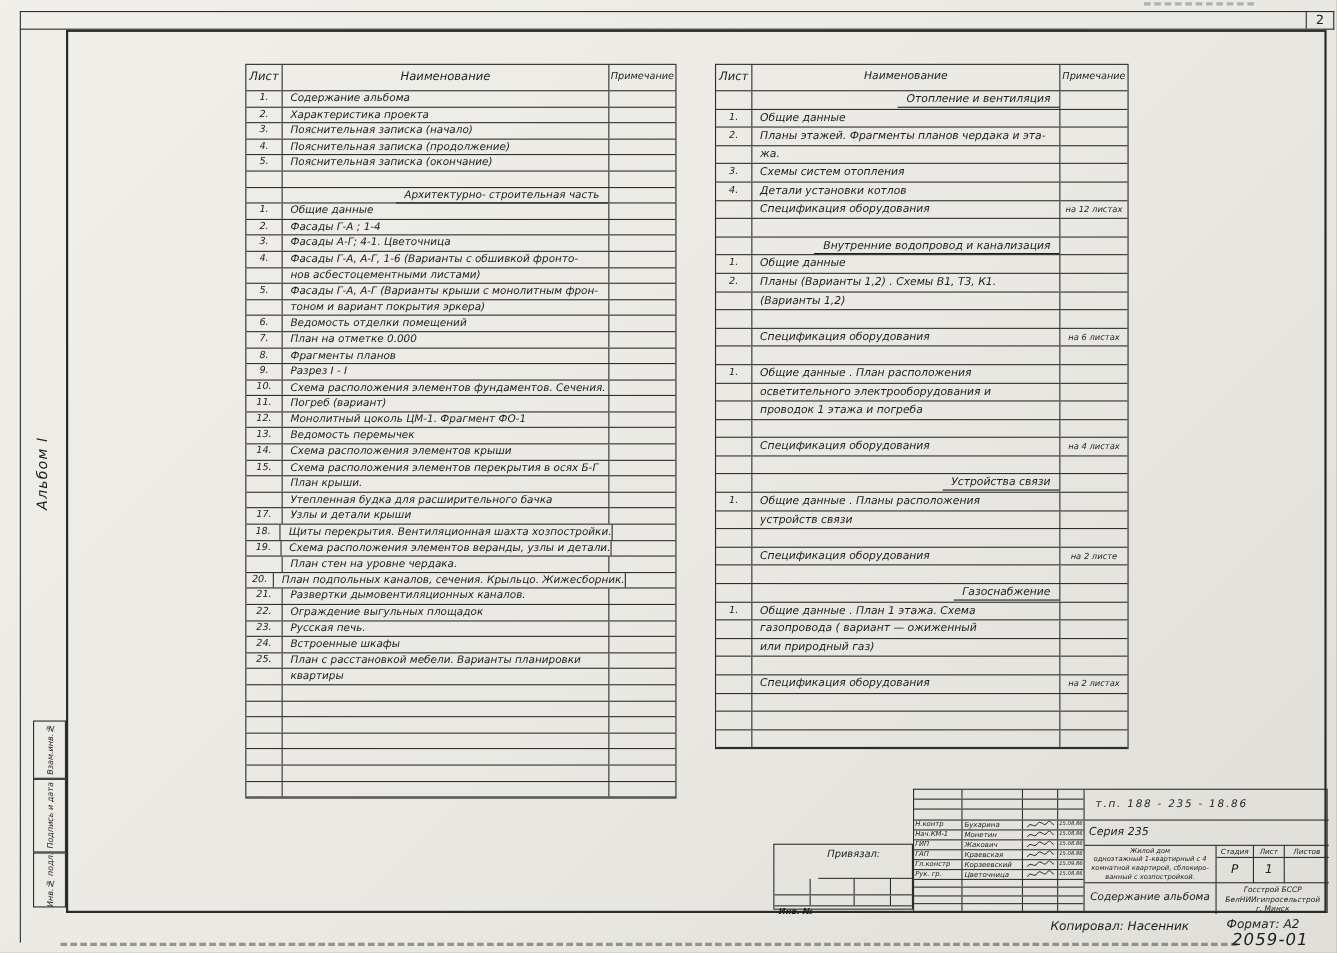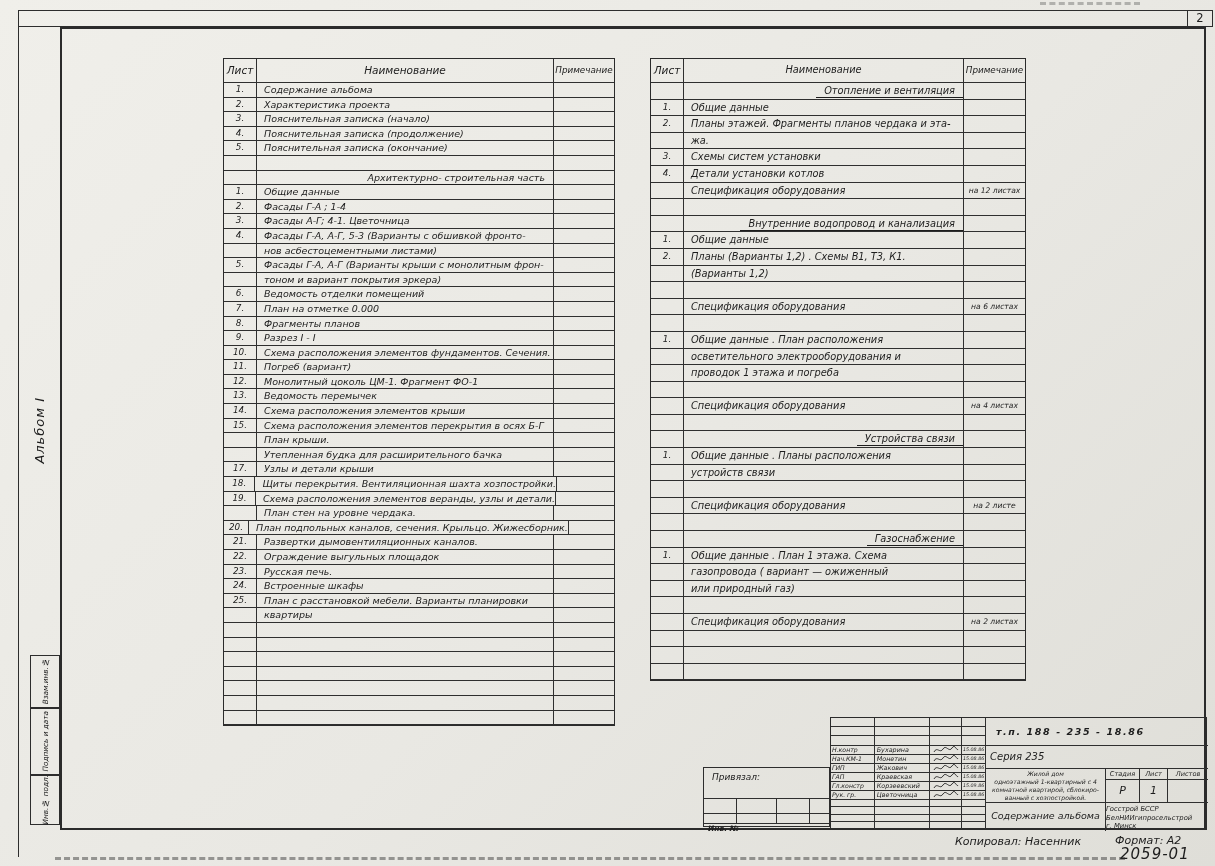--- a/index.html
+++ b/index.html
@@ -52,43 +52,43 @@
   .srow{display:flex;box-sizing:border-box;border-bottom:1px solid #2f2f2f;flex:0 0 9.2px;}
   .srow.sig{flex:0 0 8.7px;}
   .srow.bb{flex:1 1 auto;border-bottom:1px solid #2f2f2f;}
   .srow:last-child{border-bottom:none;}
   .scell{box-sizing:border-box;border-right:1px solid #2f2f2f;overflow:hidden;font-style:italic;white-space:nowrap;}
   .scell.role{width:44px;font-size:6.2px;line-height:8px;padding-left:1px;}
   .scell.nm{width:56px;font-size:6.4px;line-height:8px;padding-left:2px;}
   .scell.sg{width:32px;display:flex;align-items:center;justify-content:center;}
   .scell.dt{width:23px;font-size:4.8px;line-height:8px;border-right:none;text-align:center;}
   .stamp-tp{left:155px;top:0;width:222px;height:28px;border-bottom:1px solid #2f2f2f;
-            font-size:9.5px;font-style:italic;letter-spacing:1.6px;line-height:28px;padding-left:10px;font-weight:bold;}
+            font-size:9.5px;font-style:italic;letter-spacing:1.6px;line-height:28px;padding-left:10px;}
   .stamp-series{left:155px;top:28px;width:222px;height:23px;border-bottom:1px solid #2f2f2f;
             font-size:10px;font-style:italic;line-height:22px;padding-left:4px;}
   .stamp-title{left:155px;top:51px;width:120px;height:34px;border-right:1px solid #2f2f2f;border-bottom:1px solid #2f2f2f;
             font-size:6.1px;font-style:italic;text-align:center;line-height:8px;padding-top:1px;}
   .stage-grid{left:275px;top:51px;width:102px;height:34px;border-bottom:1px solid #2f2f2f;}
   .stage-grid .hr{display:flex;height:11px;border-bottom:1px solid #2f2f2f;box-sizing:border-box;}
   .stage-grid .vr{display:flex;height:23px;box-sizing:border-box;}
   .stage-grid .sgc{box-sizing:border-box;border-right:1px solid #2f2f2f;text-align:center;font-style:italic;overflow:hidden;}
   .stage-grid .sgc:last-child{border-right:none;}
   .stage-grid .hr .sgc{font-size:6.6px;line-height:10px;}
   .stage-grid .vr .sgc{font-size:11px;line-height:22px;}
   .sgc.w1{width:34px;} .sgc.w2{width:28px;} .sgc.w3{width:40px;}
   .stamp-doc-title{left:155px;top:85px;width:120px;height:28px;border-right:1px solid #2f2f2f;
             font-size:9.5px;font-style:italic;text-align:center;line-height:26px;}
-  .stamp-org{left:275px;top:85px;width:102px;height:28px;font-size:6.8px;font-style:italic;text-align:left;line-height:8.6px;padding-top:2px;}
+  .stamp-org{left:275px;top:85px;width:102px;height:28px;font-size:6.8px;font-style:italic;text-align:center;line-height:8.6px;padding-top:2px;}
 
   
   .attach-box{left:703px;top:767px;width:127px;height:60px;border:1.5px solid #2d2d2d;box-sizing:border-box;
               display:flex;flex-direction:column;}
   .attach-box .ar{display:flex;border-bottom:1px solid #2f2f2f;box-sizing:border-box;}
   .attach-box .ar:last-child{border-bottom:none;font-weight:bold;}
-  .ar.r1{flex:0 0 22px;font-size:9px;font-style:italic;padding:4px 0 16px 8px;}
+  .ar.r1{flex:0 0 22px;font-size:9px;font-style:italic;padding:4px 0 16px 8px;margin-left:40px;}
   .ar.r2{flex:0 0 15px;} .ar.r3{flex:0 0 10px;}
   .ar.r4{flex:1;font-size:7.5px;font-style:italic;padding-left:4px;align-items:center;}
   .ac{box-sizing:border-box;border-right:1px solid #2f2f2f;height:100%;}
   .ac.a1{width:33px;} .ac.a2{width:40px;} .ac.a3{width:33px;} .ac.a4{flex:1;border-right:none;}
 
   
   .copied{left:955px;top:835px;font-size:11px;font-style:italic;}
   .format{left:1115px;top:834px;font-size:11px;font-style:italic;}
   .docnum{left:1120px;top:845px;font-size:15px;font-style:italic;letter-spacing:1px;}
 
@@ -174,21 +174,21 @@
         <div class="c-name">Фасады  Г-А ;  1-4</div>
         <div class="c-note"></div>
       </div>
       <div class="trow">
         <div class="c-num">3.</div>
         <div class="c-name">Фасады  А-Г; 4-1. Цветочница</div>
         <div class="c-note"></div>
       </div>
       <div class="trow">
         <div class="c-num">4.</div>
-        <div class="c-name">Фасады Г-А, А-Г, 5-3 (Варианты с обшивкой фронто-</div>
+        <div class="c-name">Фасады Г-А, А-Г, 1-6 (Варианты с обшивкой фронто-</div>
         <div class="c-note"></div>
       </div>
       <div class="trow">
         <div class="c-num"></div>
         <div class="c-name">нов асбестоцементными  листами)</div>
         <div class="c-note"></div>
       </div>
       <div class="trow">
         <div class="c-num">5.</div>
         <div class="c-name">Фасады Г-А, А-Г (Варианты крыши с монолитным фрон-</div>
@@ -371,21 +371,21 @@
         <div class="c-name">Планы этажей. Фрагменты планов  чердака и эта-</div>
         <div class="c-note"></div>
       </div>
       <div class="trow">
         <div class="c-num"></div>
         <div class="c-name">жа.</div>
         <div class="c-note"></div>
       </div>
       <div class="trow">
         <div class="c-num">3.</div>
-        <div class="c-name">Схемы систем установки</div>
+        <div class="c-name">Схемы систем отопления</div>
         <div class="c-note"></div>
       </div>
       <div class="trow">
         <div class="c-num">4.</div>
         <div class="c-name">Детали установки котлов</div>
         <div class="c-note"></div>
       </div>
       <div class="trow">
         <div class="c-num"></div>
         <div class="c-name">Спецификация оборудования</div>

